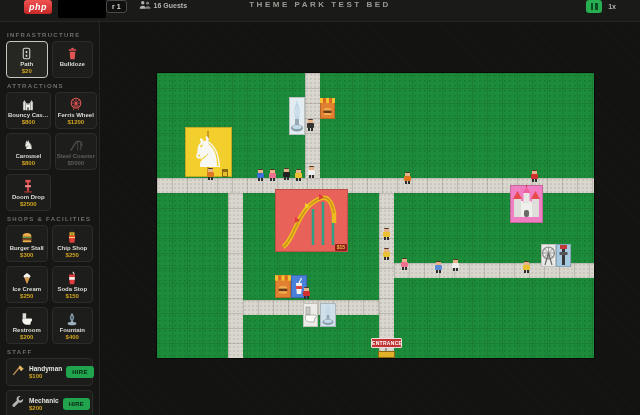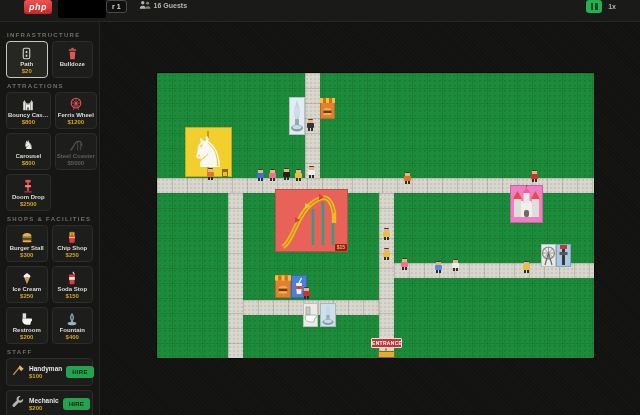--- a/index.html
+++ b/index.html
@@ -89,20 +89,21 @@
     <span class="badge">r 1</span>
     <span class="guest-count">
       <span><svg width="12" height="10" viewBox="0 0 16 12">
             <circle cx="5" cy="3" r="2.2" fill="#b4b4ae"></circle>
             <path d="M1 11 a4 4 0 0 1 8 0z" fill="#b4b4ae"></path>
             <circle cx="11.5" cy="3.5" r="1.9" fill="#84847e"></circle>
             <path d="M8.5 11 a3.4 3.4 0 0 1 6.8 0z" fill="#84847e"></path>
           </svg></span>
       <span>16 Guests</span>
     </span>
+    <span id="title">THEME PARK TEST BED</span>
     <span class="topbar-right">
       <button class="pause-btn">
           <i></i>
           <i></i>
         </button>
       <span class="speed-label">1x</span>
     </span>
   </div>
 
   <div id="sidebar">

